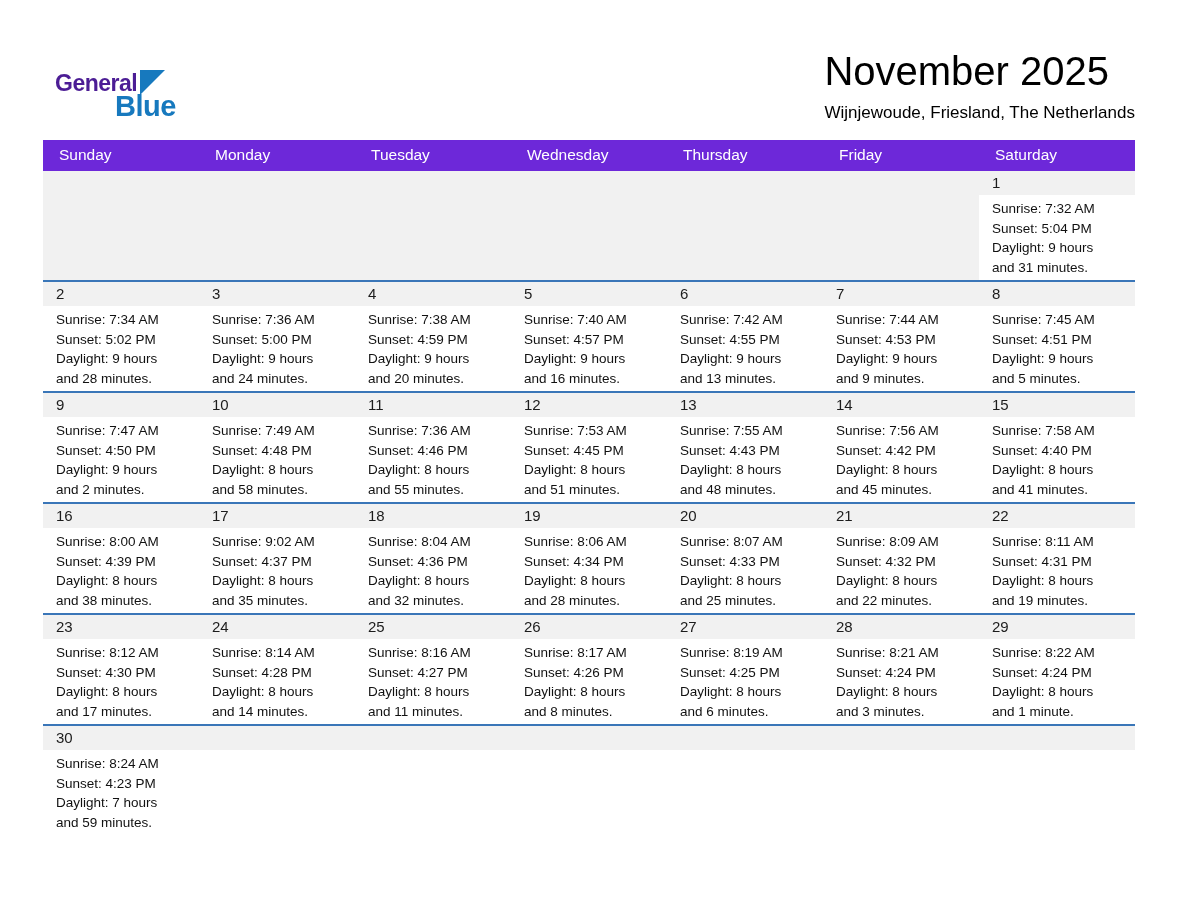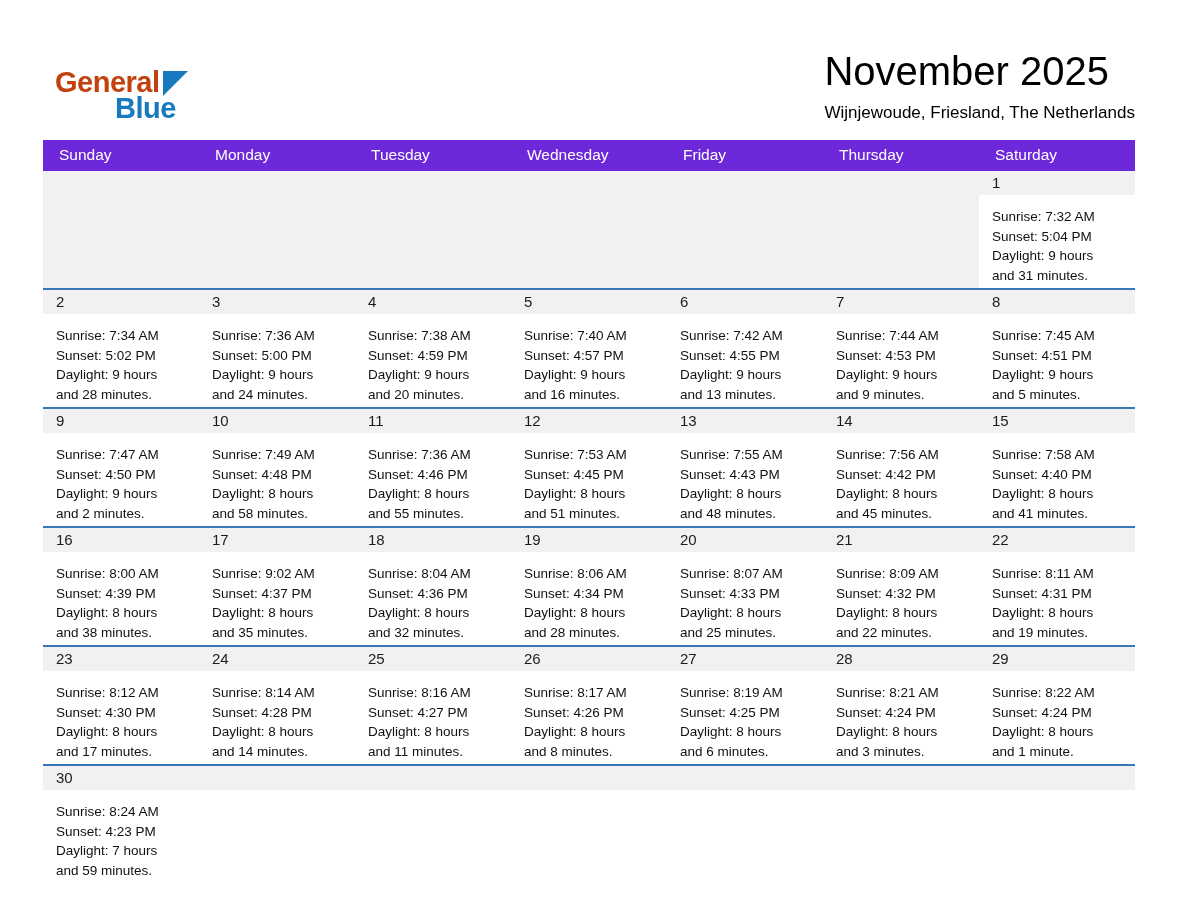--- a/index.html
+++ b/index.html
@@ -12,22 +12,22 @@
   }
   .page { position: relative; width: 1188px; height: 918px; }
 
   
   .top {
     display: flex; justify-content: space-between; align-items: flex-start;
     padding: 48px 53px 0 55px;
   }
   .logo { margin-top: 20px; }
   .logo-line1 {
-    display: flex; align-items: center;
-    font-size: 29px; font-weight: 700; color: #c2410c;
+    display: flex; align-items: flex-end;
+    font-size: 23px; font-weight: 700; color: #4c1d95;
     letter-spacing: -0.5px; line-height: 1;
   }
   .logo-triangle {
     width: 0; height: 0;
     border-top: 25px solid #1779be;
     border-right: 25px solid transparent;
     margin-left: 3px; margin-top: 2px;
   }
   .logo-line2 {
     font-size: 29px; font-weight: 700; color: #1779be;
@@ -53,21 +53,21 @@
 
   .cell { display: flex; flex-direction: column; }
   .num {
     background: #f1f1f1;
     min-height: 24px;
     padding: 3px 0 2px 13px;
     font-size: 15px; color: #1c1c1c;
   }
   .cell-body {
     flex: 1;
-    padding: 12px 6px 3px 13px;
+    padding: 4px 6px 3px 13px;
     font-size: 13.5px; line-height: 19.5px; color: #111;
   }
   .lead-empty { background: #f1f1f1; }
 </style>
 </head>
 <body>
 
 <div class="page">
 
   <div class="top">
@@ -83,22 +83,22 @@
       <div class="subtitle">Wijnjewoude, Friesland, The Netherlands</div>
     </div>
   </div>
 
   <div class="calendar">
     <div class="weekday-row">
         <div class="weekday">Sunday</div>
         <div class="weekday">Monday</div>
         <div class="weekday">Tuesday</div>
         <div class="weekday">Wednesday</div>
+        <div class="weekday">Thursday</div>
         <div class="weekday">Friday</div>
-        <div class="weekday">Thursday</div>
         <div class="weekday">Saturday</div>
       </div>
     <div>
         <div class="week">
           <div class="cell lead-empty">
             <div class="num"></div>
             <div class="cell-body"></div>
           </div>
           <div class="cell lead-empty">
             <div class="num"></div>

